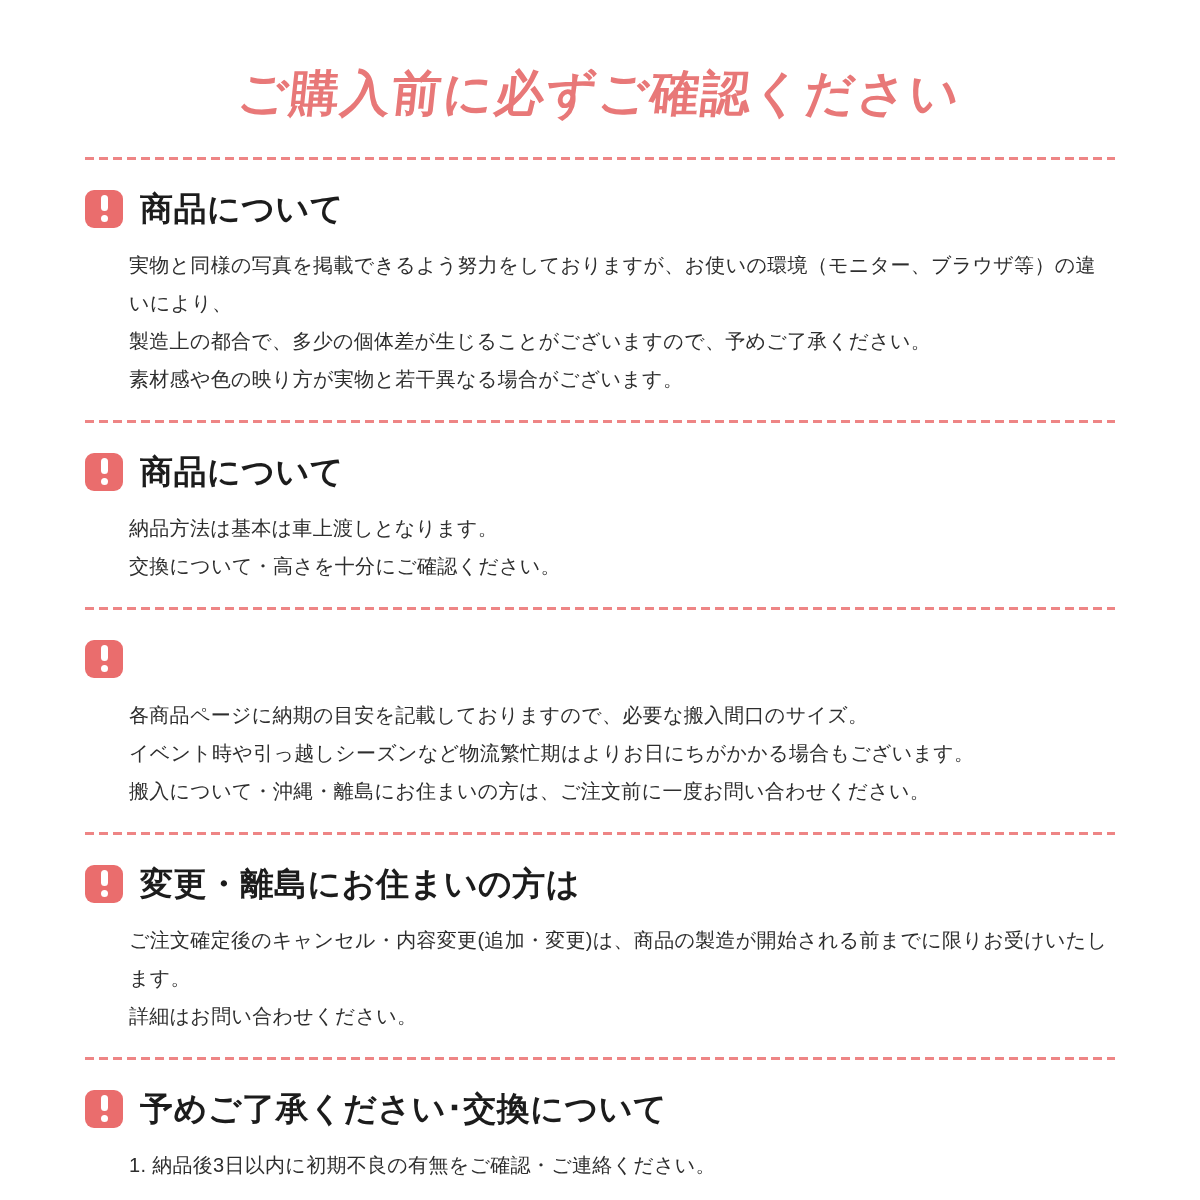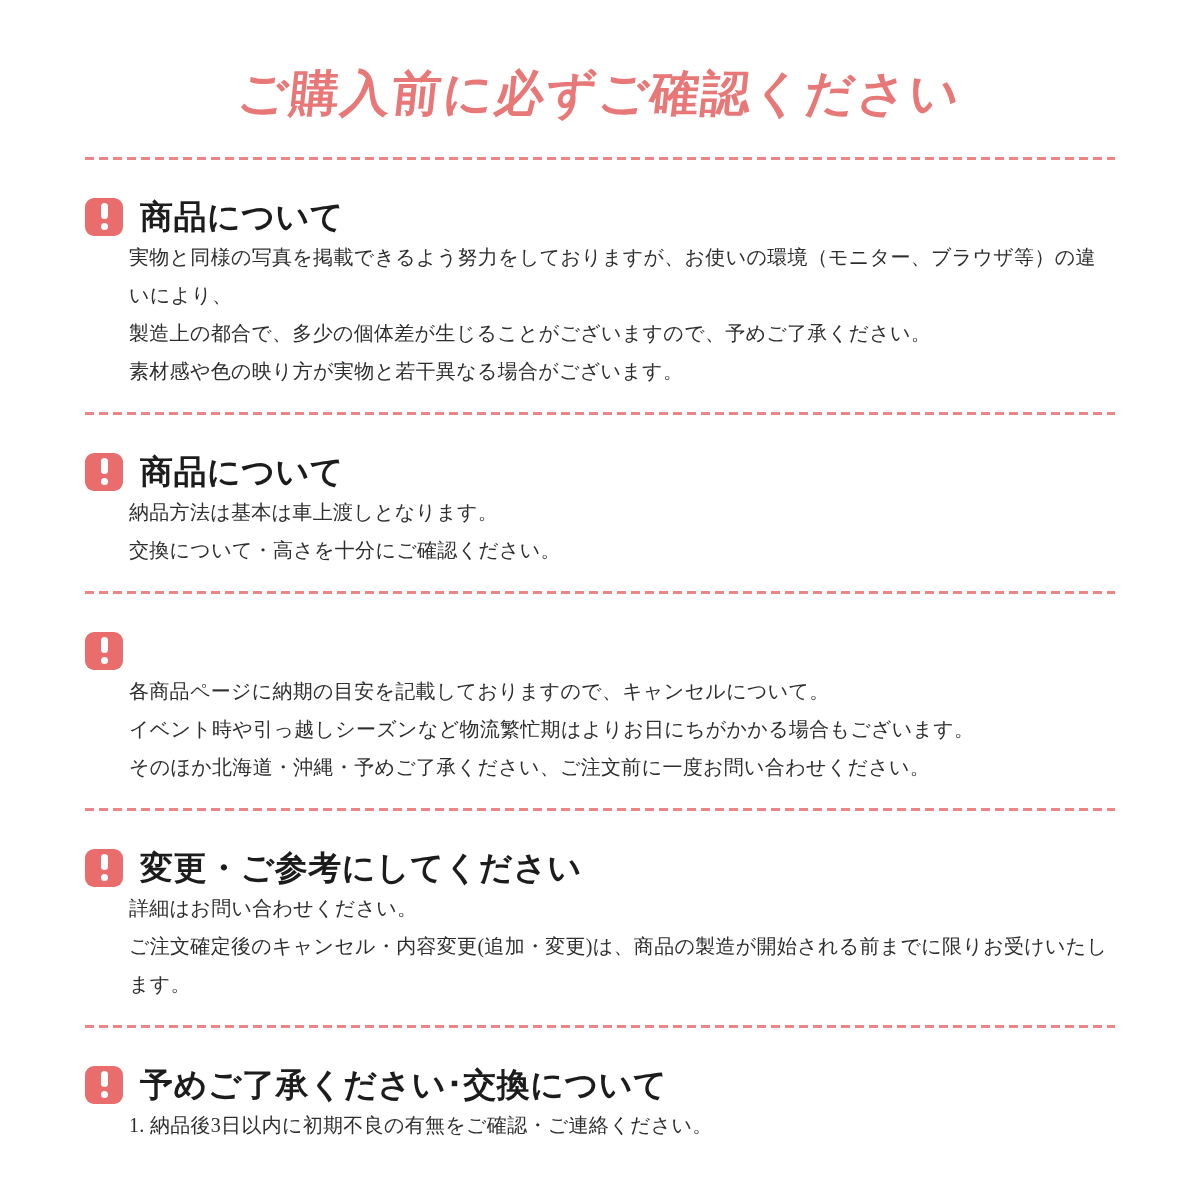--- a/index.html
+++ b/index.html
@@ -37,21 +37,21 @@
       to right,
       #ee8585 0px, #ee8585 9px,
       transparent 9px, transparent 14px
     );
   }
   .section { padding: 0; }
   .section-heading-row {
     display: flex;
     align-items: flex-start;
     gap: 17px;
-    margin-top: 38px;
+    margin-top: 30px;
   }
   .excl-icon {
     width: 38px;
     height: 38px;
     flex: 0 0 38px;
     border-radius: 9px;
     background: #ea6d6d;
     display: flex;
     flex-direction: column;
     align-items: center;
@@ -72,24 +72,23 @@
   }
   .section-heading {
     font-size: 33px;
     font-weight: 700;
     color: #1c1c1c;
     line-height: 1.15;
     letter-spacing: 0.5px;
     white-space: nowrap;
   }
   .section-body {
-    margin-top: 2px;
+    margin-top: 18px;
     margin-bottom: 22px;
     padding-left: 44px;
-    font-family: Liberation Serif, serif;
   }
   .body-line {
     font-size: 20px;
     line-height: 38px;
     color: #2e2e2e;
     letter-spacing: 0.3px;
     white-space: pre-wrap;
   }
 </style>
 </head>
@@ -137,39 +136,39 @@
   <div class="separator"></div>
 
   <section class="section">
     <div class="section-heading-row">
       <span class="excl-icon">
         <span class="excl-bar"></span>
         <span class="excl-dot"></span>
       </span>
     </div>
     <div class="section-body">
-      <p class="body-line">各商品ページに納期の目安を記載しておりますので、キャンセルについて。</p>
+      <p class="body-line">各商品ページに納期の目安を記載しておりますので、必要な搬入間口のサイズ。</p>
       <p class="body-line">イベント時や引っ越しシーズンなど物流繁忙期はよりお日にちがかかる場合もございます。</p>
-      <p class="body-line">そのほか北海道・沖縄・予めご了承ください、ご注文前に一度お問い合わせください。</p>
+      <p class="body-line">搬入について・沖縄・離島にお住まいの方は、ご注文前に一度お問い合わせください。</p>
     </div>
   </section>
 
   <div class="separator"></div>
 
   <section class="section">
     <div class="section-heading-row">
       <span class="excl-icon">
         <span class="excl-bar"></span>
         <span class="excl-dot"></span>
       </span>
-      <h2 class="section-heading">変更・ご参考にしてください</h2>
+      <h2 class="section-heading">変更・離島にお住まいの方は</h2>
     </div>
     <div class="section-body">
+      <p class="body-line">ご注文確定後のキャンセル・内容変更(追加・変更)は、商品の製造が開始される前までに限りお受けいたします。</p>
       <p class="body-line">詳細はお問い合わせください。</p>
-      <p class="body-line">ご注文確定後のキャンセル・内容変更(追加・変更)は、商品の製造が開始される前までに限りお受けいたします。</p>
     </div>
   </section>
 
   <div class="separator"></div>
 
   <section class="section">
     <div class="section-heading-row">
       <span class="excl-icon">
         <span class="excl-bar"></span>
         <span class="excl-dot"></span>

